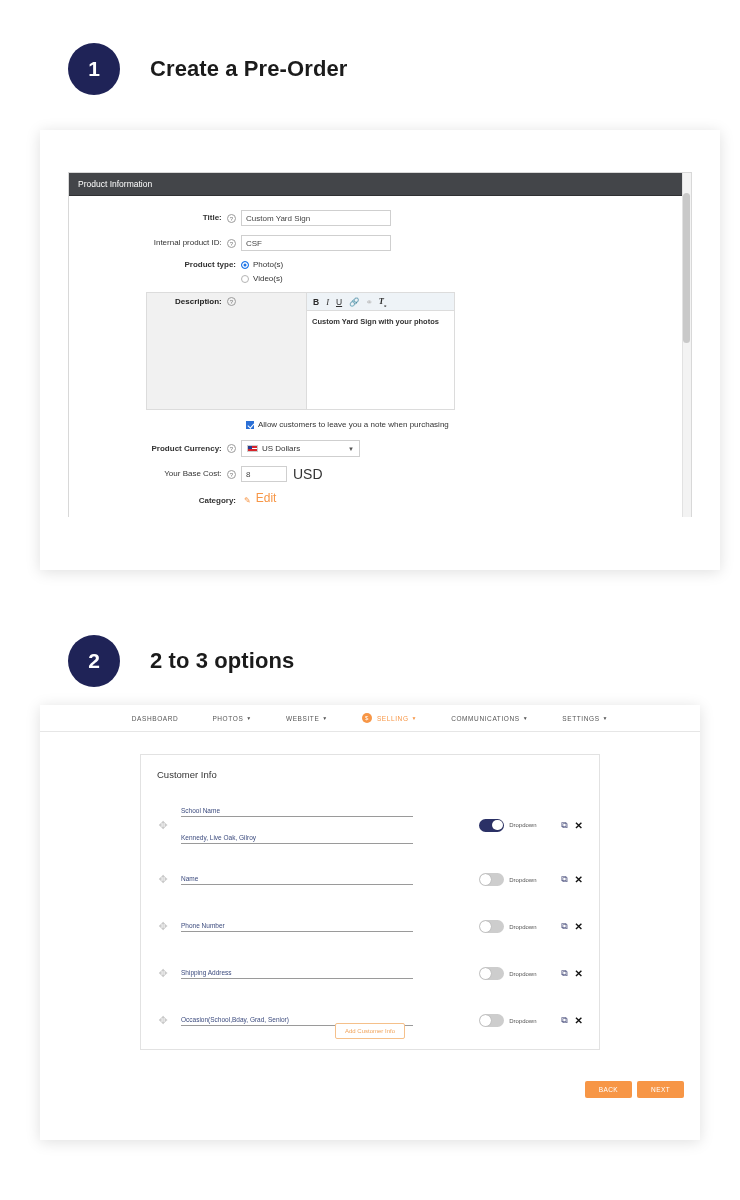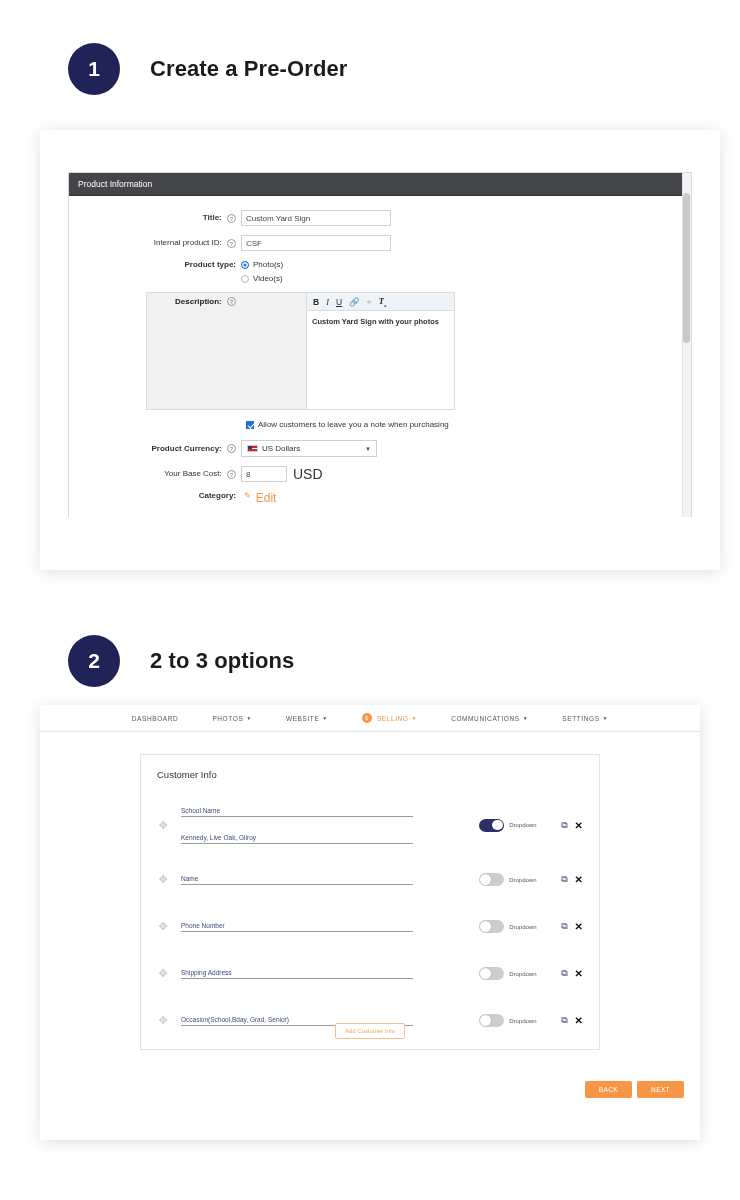--- a/index.html
+++ b/index.html
@@ -130,39 +130,39 @@
     margin-right: 4px; position: relative; flex: 0 0 auto;
   }
   .cbox::after {
     content: ""; position: absolute; left: 2px; top: 0px;
     width: 2.5px; height: 5px; border: solid #fff;
     border-width: 0 1.3px 1.3px 0; transform: rotate(42deg);
   }
   .check-label { font-size: 8px; color: #333; }
 
   .select-box {
-    border: 1px solid #cfcfcf; height: 17px; width: 136px;
+    border: 1px solid #cfcfcf; height: 17px; width: 119px;
     display: flex; align-items: center; padding: 0 5px;
     font-size: 8px; color: #333; background: #fff; justify-content: space-between;
   }
   .flag {
     width: 11px; height: 7px; margin-right: 4px; flex: 0 0 auto;
     background:
       linear-gradient(to bottom,
         #d8232a 0 14.3%, #fff 14.3% 28.6%, #d8232a 28.6% 42.9%,
         #fff 42.9% 57.2%, #d8232a 57.2% 71.5%, #fff 71.5% 85.8%, #d8232a 85.8% 100%);
     position: relative; border: .5px solid #ccc;
   }
   .flag::before {
     content: ""; position: absolute; left: 0; top: 0;
     width: 48%; height: 57%; background: #2a3b8f;
   }
   .caret-sm { font-size: 6px; color: #555; }
 
-  .cat-row { display: flex; align-items: flex-start; margin-top: 7px; }
+  .cat-row { display: flex; align-items: flex-end; margin-top: 7px; }
   .edit-link { color: #f79646; font-size: 12px; margin-left: 5px; }
   .pencil { color: #f79646; font-size: 8px; margin-left: 3px; }
 
   .panel-scrollbar {
     position: absolute; right: 0; top: 0; width: 9px; height: 100%;
     background: #f3f3f3; border-left: 1px solid #e2e2e2;
   }
   .panel-scroll-thumb {
     position: absolute; right: 1px; top: 20px; width: 7px; height: 150px;
     background: #c9c9c9; border-radius: 4px;

